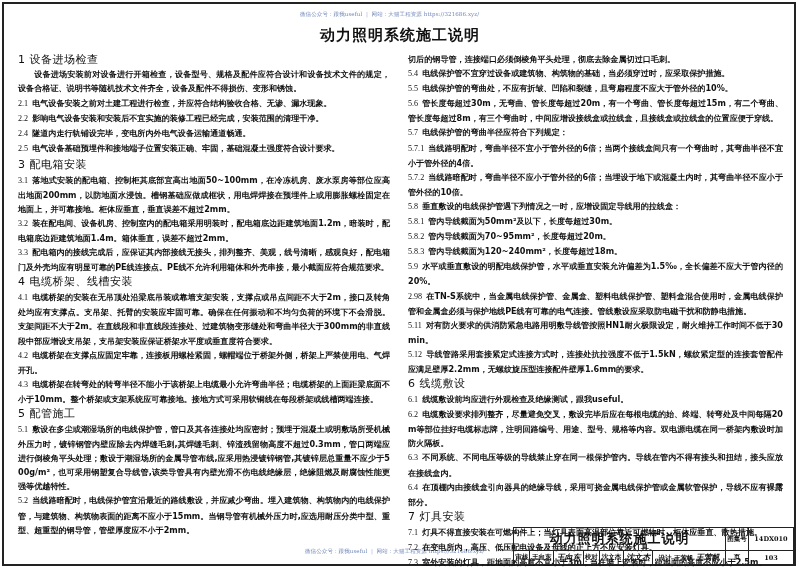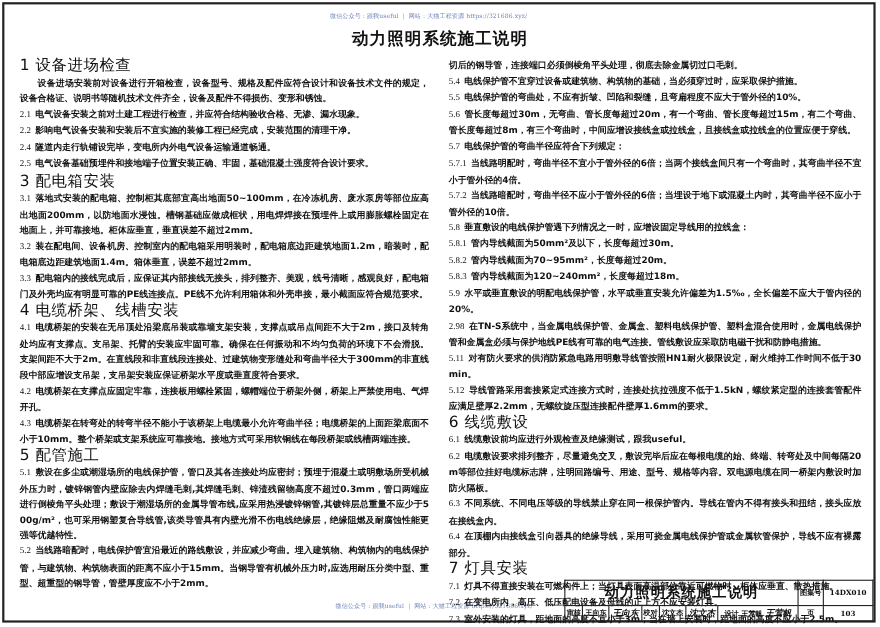--- a/index.html
+++ b/index.html
@@ -9,24 +9,24 @@
            border: 2px solid #222; box-sizing: border-box; }
   .watermark { position: absolute; font-size: 5.5px; color: #6f86b8; white-space: nowrap;
                font-family: "DejaVu Serif", serif; letter-spacing: 0.1px; }
   .wm-top { left: 300px; top: 11px; }
   .wm-bottom { left: 305px; top: 548px; }
   .doc-title { position: absolute; left: 0; width: 800px; top: 26px; text-align: center;
                font-size: 15px; font-weight: bold; letter-spacing: 1px; }
   .col { position: absolute; top: 52px; font-size: 8.1px; line-height: 14.1px; }
   .col-left { left: 18px; width: 372px; }
   .col-right { left: 408px; width: 375px; }
-  .h { font-size: 14px; font-weight: normal; line-height: 16px; letter-spacing: 0.5px; }
+  .h { font-size: 11px; font-weight: normal; line-height: 16px; letter-spacing: 0.5px; }
   .p { font-weight: bold; text-align: justify; word-break: break-all; }
   .p .num { font-weight: normal; font-family: Liberation Serif, serif; margin-right: 4px; }
-  .indent { text-indent: 2em; }
+  .indent { text-indent: 2em; font-family: Liberation Serif, serif; }
   
   .tb { position: absolute; left: 513px; top: 527px; width: 281px; height: 38px;
         border-collapse: collapse; font-size: 7px; }
   .tb td { border: 1px solid #222; padding: 0; text-align: center; vertical-align: middle; }
   .tb .tb-title { font-size: 13px; font-weight: bold; letter-spacing: 1px; height: 22px; }
   .tb .small { font-size: 6.5px; font-weight: bold; }
   .sig { font-family: "DejaVu Serif", serif; font-style: italic; font-size: 8px; font-weight: bold; }
   .val { font-size: 6.5px; font-family: "DejaVu Serif", serif; font-weight: bold; }
 </style>
 </head>

